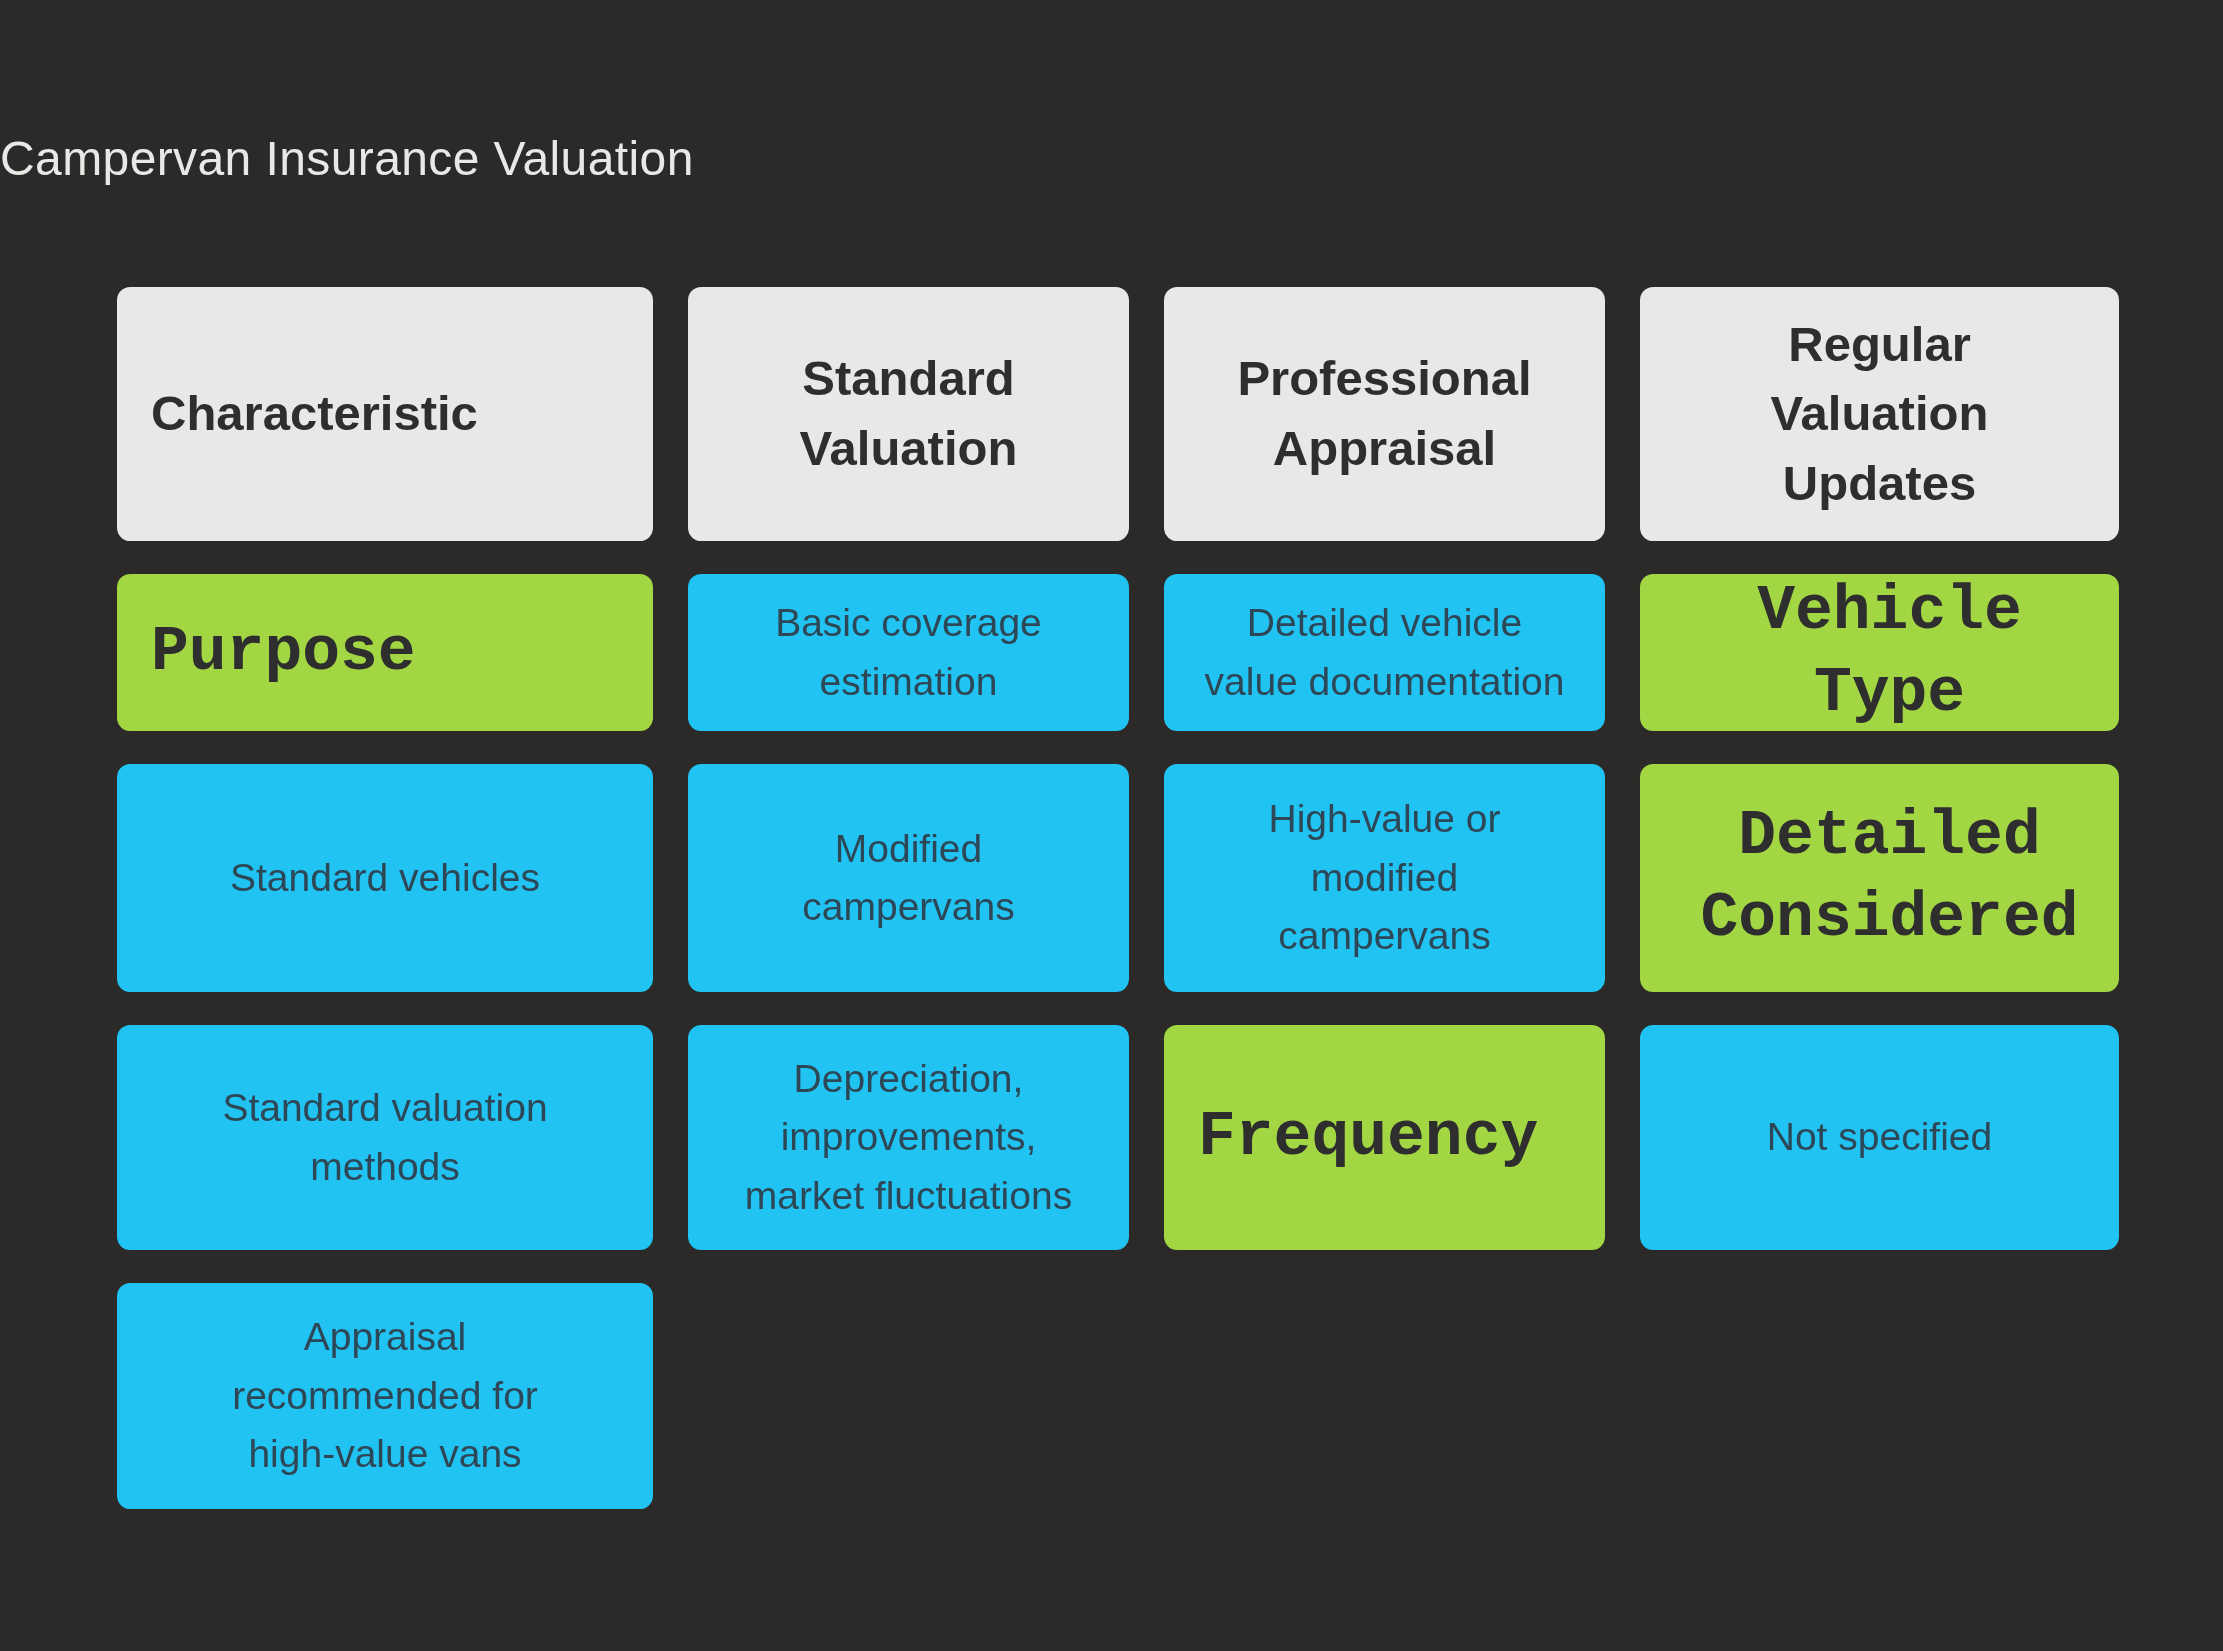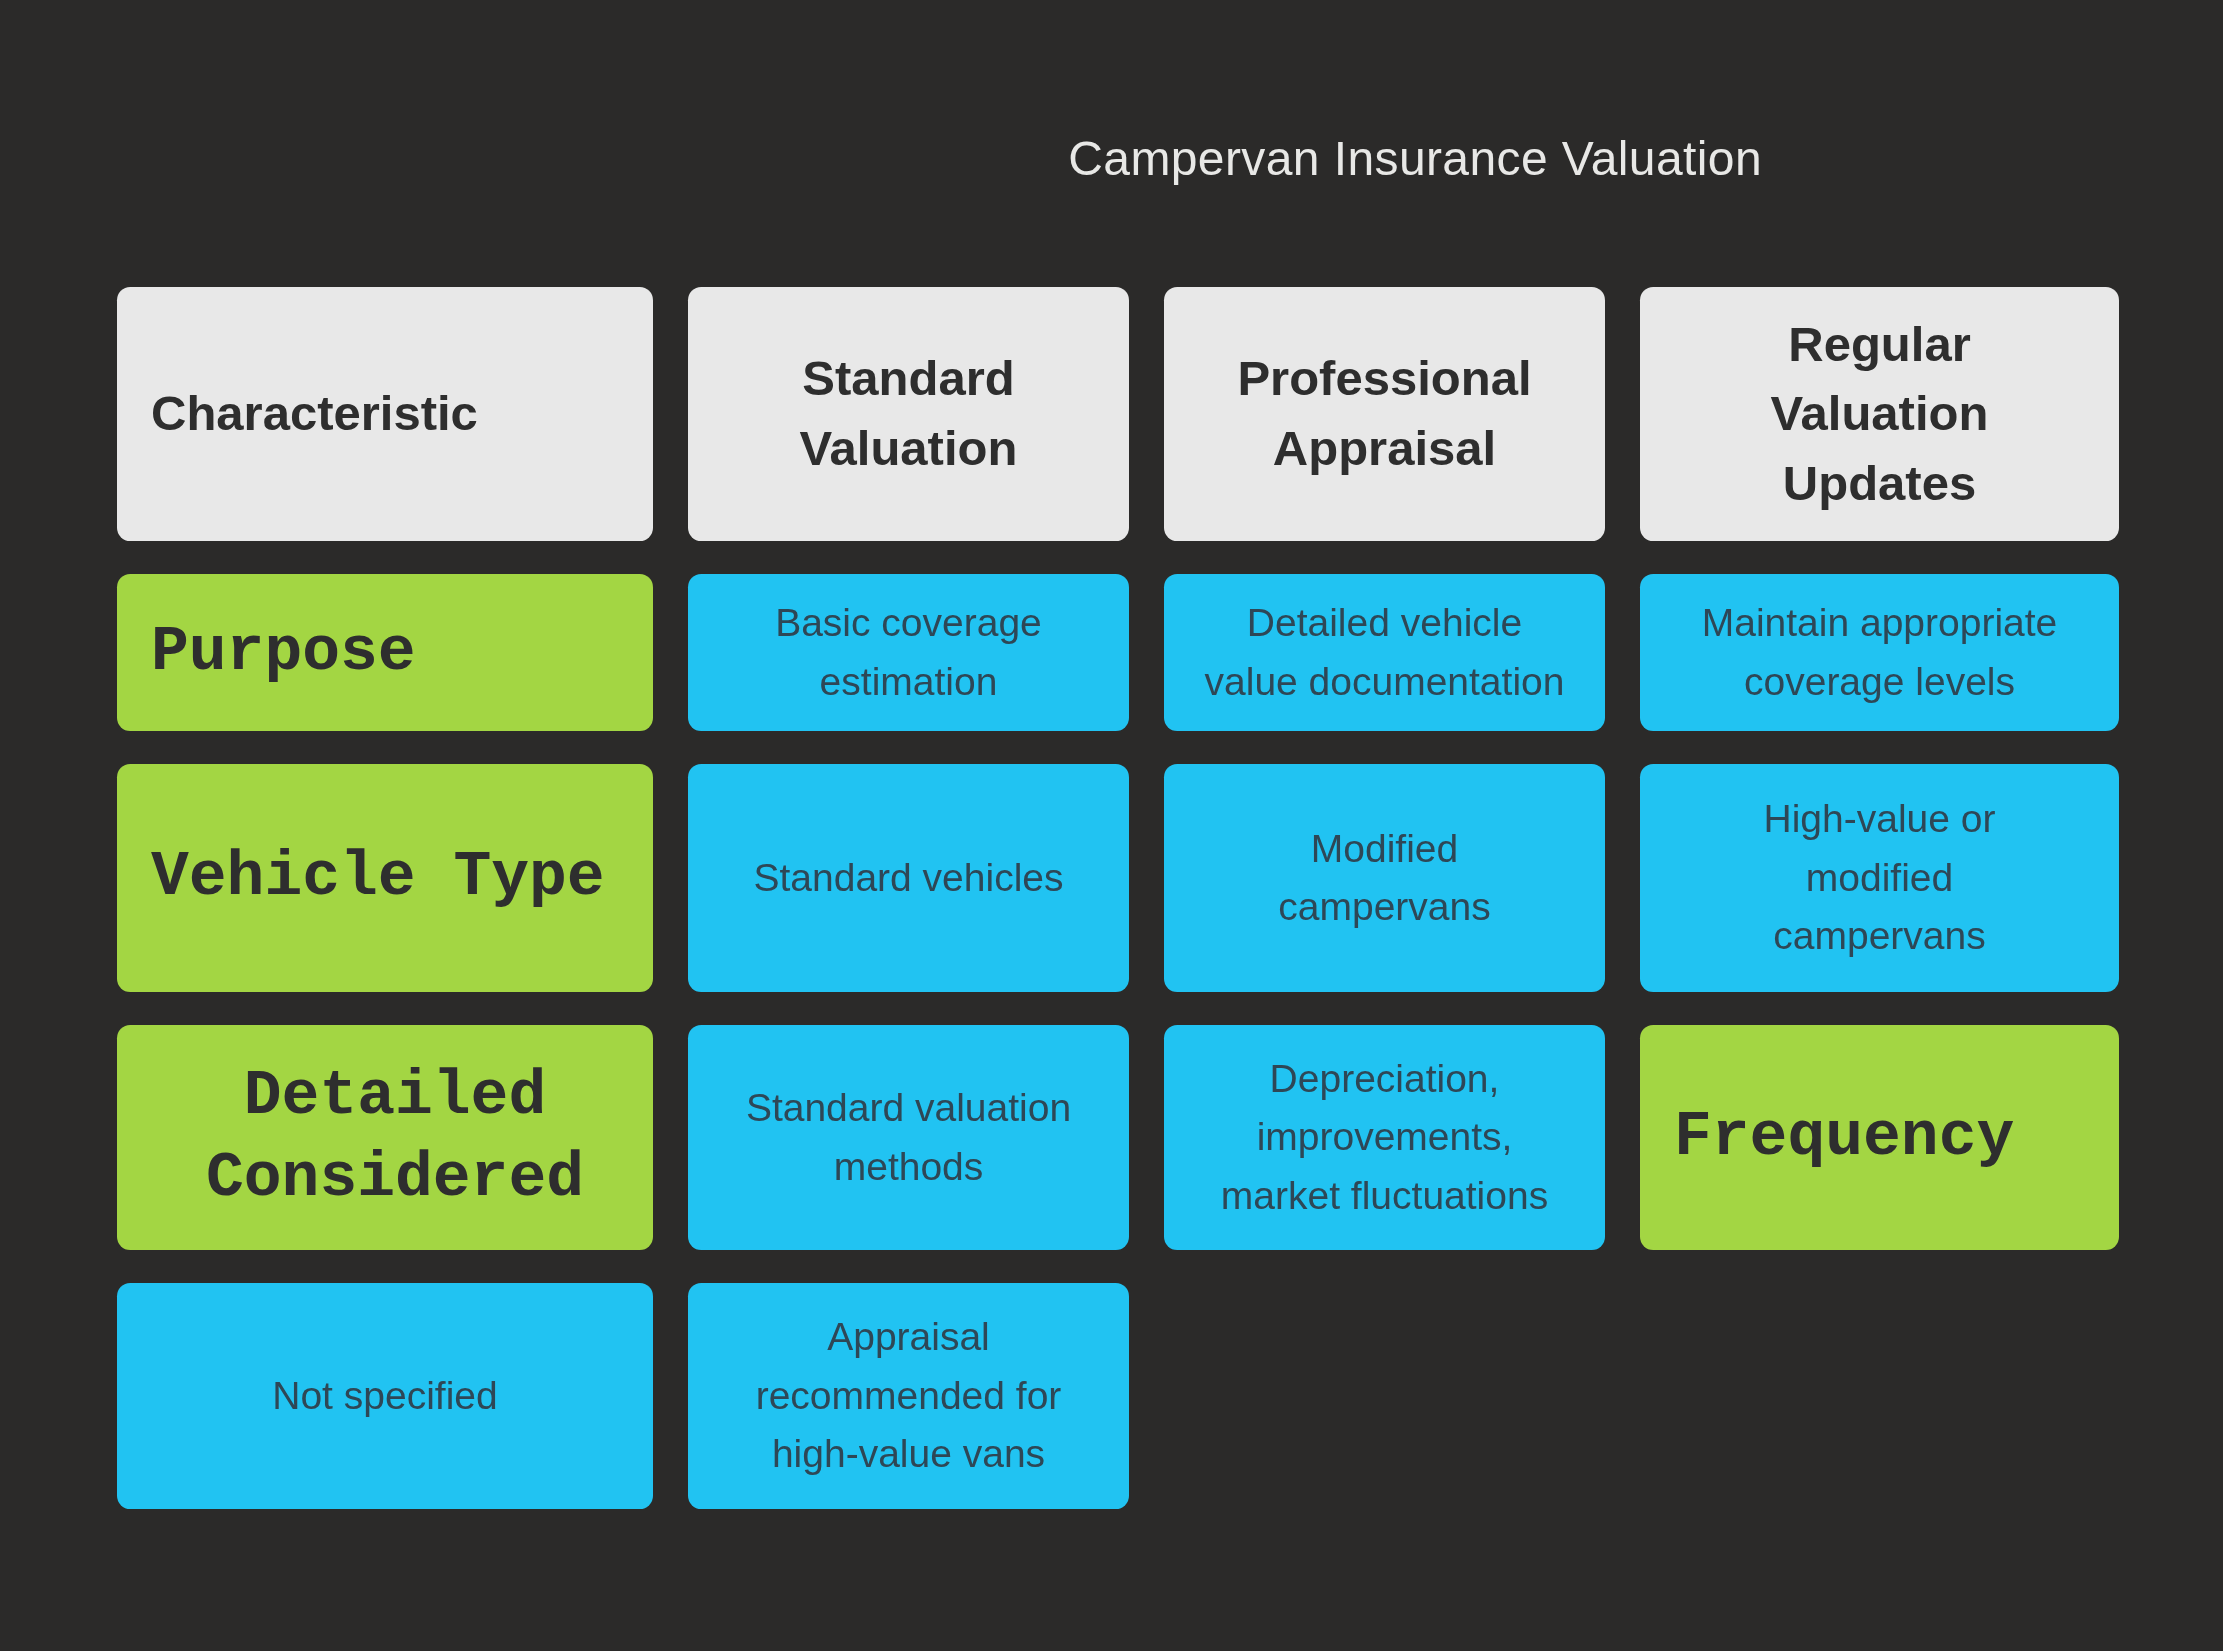--- a/index.html
+++ b/index.html
@@ -13,21 +13,21 @@
   }
   html,body{margin:0;padding:0;}
   body{
     width:2223px;height:1652px;
     background:var(--background);
     font-family:"Liberation Sans",sans-serif;
     position:relative;overflow:hidden;
   }
   .title{
     position:absolute;top:131px;left:0;width:1762px;
-    text-align:right;
+    text-align:left;
     font-size:48px;font-weight:400;letter-spacing:0.4px;
     color:var(--title-text);
   }
   .table{
     position:absolute;left:117px;top:287px;
     display:grid;
     grid-template-columns:536px 441px 441px 479px;
     grid-template-rows:254px 157px 228px 225px 226px;
     gap:33px 35px;
   }
@@ -75,22 +75,20 @@
 Appraisal</div>
     <div class="cell head">Regular
 Valuation
 Updates</div>
 
     <div class="cell label left">Purpose</div>
     <div class="cell value">Basic coverage
 estimation</div>
     <div class="cell value">Detailed vehicle
 value documentation</div>
-    <div class="cell value">Maintain appropriate
-coverage levels</div>
 
     <div class="cell label left">Vehicle Type</div>
     <div class="cell value">Standard vehicles</div>
     <div class="cell value">Modified
 campervans</div>
     <div class="cell value">High-value or
 modified
 campervans</div>
 
     <div class="cell label left">Detailed Considered</div>

